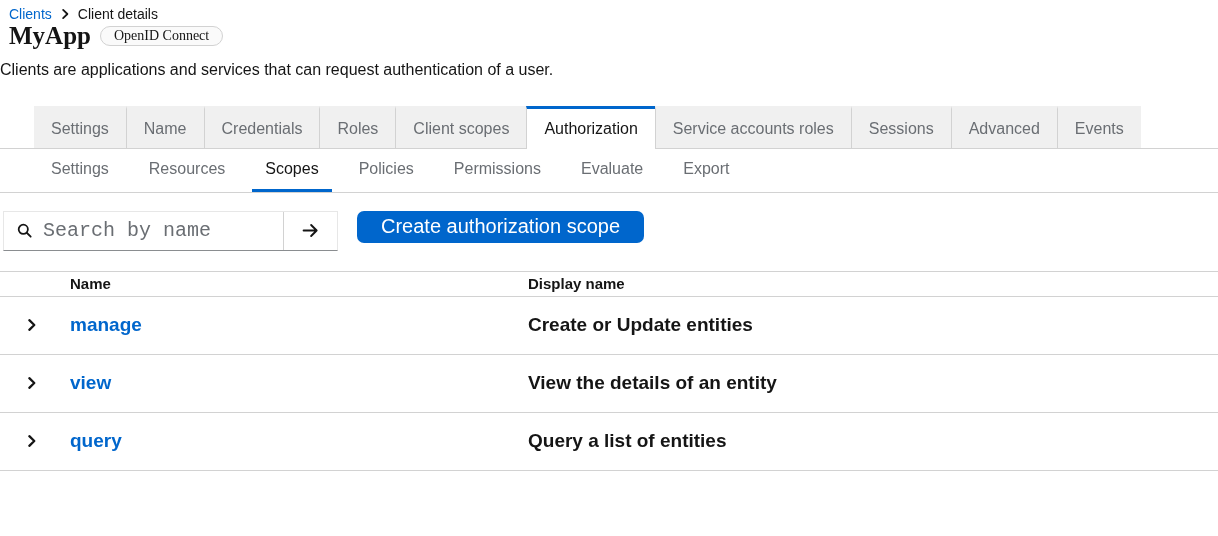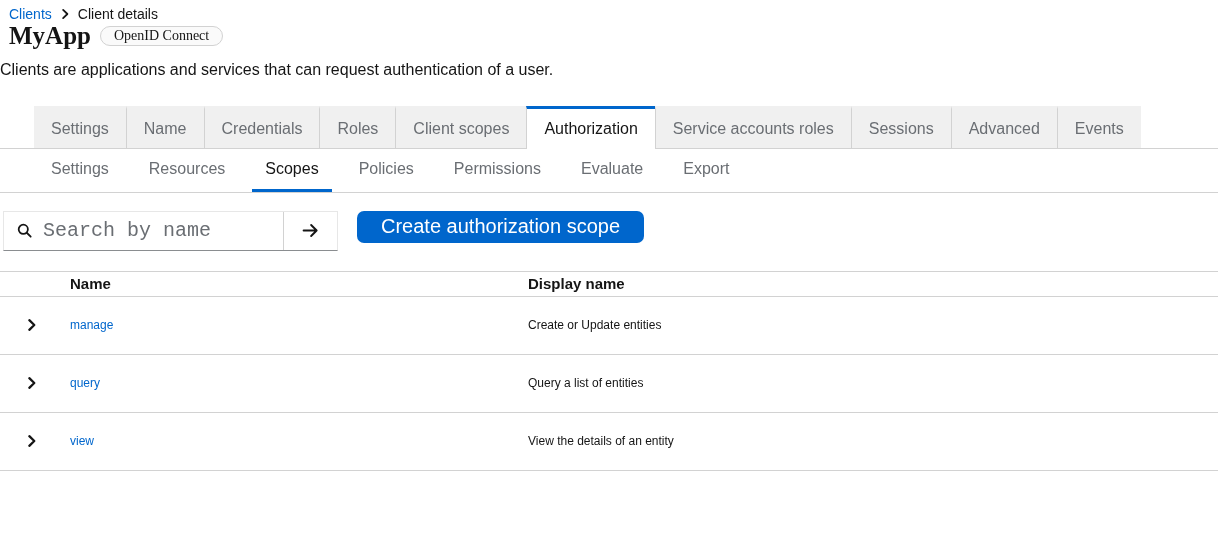--- a/index.html
+++ b/index.html
@@ -133,21 +133,22 @@
     height: 26px;
     border-top: 1px solid #d2d2d2;
     border-bottom: 1px solid #d2d2d2;
     font-size: 15px; font-weight: 700; color: #151515;
   }
   .table-row {
     display: grid; grid-template-columns: 70px 458px 1fr;
     align-items: center;
     height: 58px;
     border-bottom: 1px solid #d2d2d2;
-    font-size: 12px;
+    font-size: 19px;
+    font-weight: bold;
   }
   .expand-toggle {
     background: none; border: none; cursor: pointer;
     padding: 0 0 0 27px;
     display: flex; align-items: center;
     color: #151515;
   }
   .scope-name-link { color: #0066cc; text-decoration: none; cursor: pointer; }
   .scope-display-name { color: #151515; }
 
@@ -238,28 +239,28 @@
   </div>
 
   <div class="table-row">
     <button class="expand-toggle">
       <span class="icon">
         <svg width="9" height="14" viewBox="0 0 10 16">
             <path d="M2.5 2.5 L8.2 8 L2.5 13.5" fill="none" stroke="currentColor" stroke-width="2.6" stroke-linecap="round" stroke-linejoin="round"></path>
           </svg>
       </span>
     </button>
+    <a class="scope-name-link">view</a>
+    <span class="scope-display-name">View the details of an entity</span>
+  </div>
+
+  <div class="table-row">
+    <button class="expand-toggle">
+      <span class="icon">
+        <svg width="9" height="14" viewBox="0 0 10 16">
+            <path d="M2.5 2.5 L8.2 8 L2.5 13.5" fill="none" stroke="currentColor" stroke-width="2.6" stroke-linecap="round" stroke-linejoin="round"></path>
+          </svg>
+      </span>
+    </button>
     <a class="scope-name-link">query</a>
     <span class="scope-display-name">Query a list of entities</span>
   </div>
-
-  <div class="table-row">
-    <button class="expand-toggle">
-      <span class="icon">
-        <svg width="9" height="14" viewBox="0 0 10 16">
-            <path d="M2.5 2.5 L8.2 8 L2.5 13.5" fill="none" stroke="currentColor" stroke-width="2.6" stroke-linecap="round" stroke-linejoin="round"></path>
-          </svg>
-      </span>
-    </button>
-    <a class="scope-name-link">view</a>
-    <span class="scope-display-name">View the details of an entity</span>
-  </div>
 </div>
 
 </body></html>

